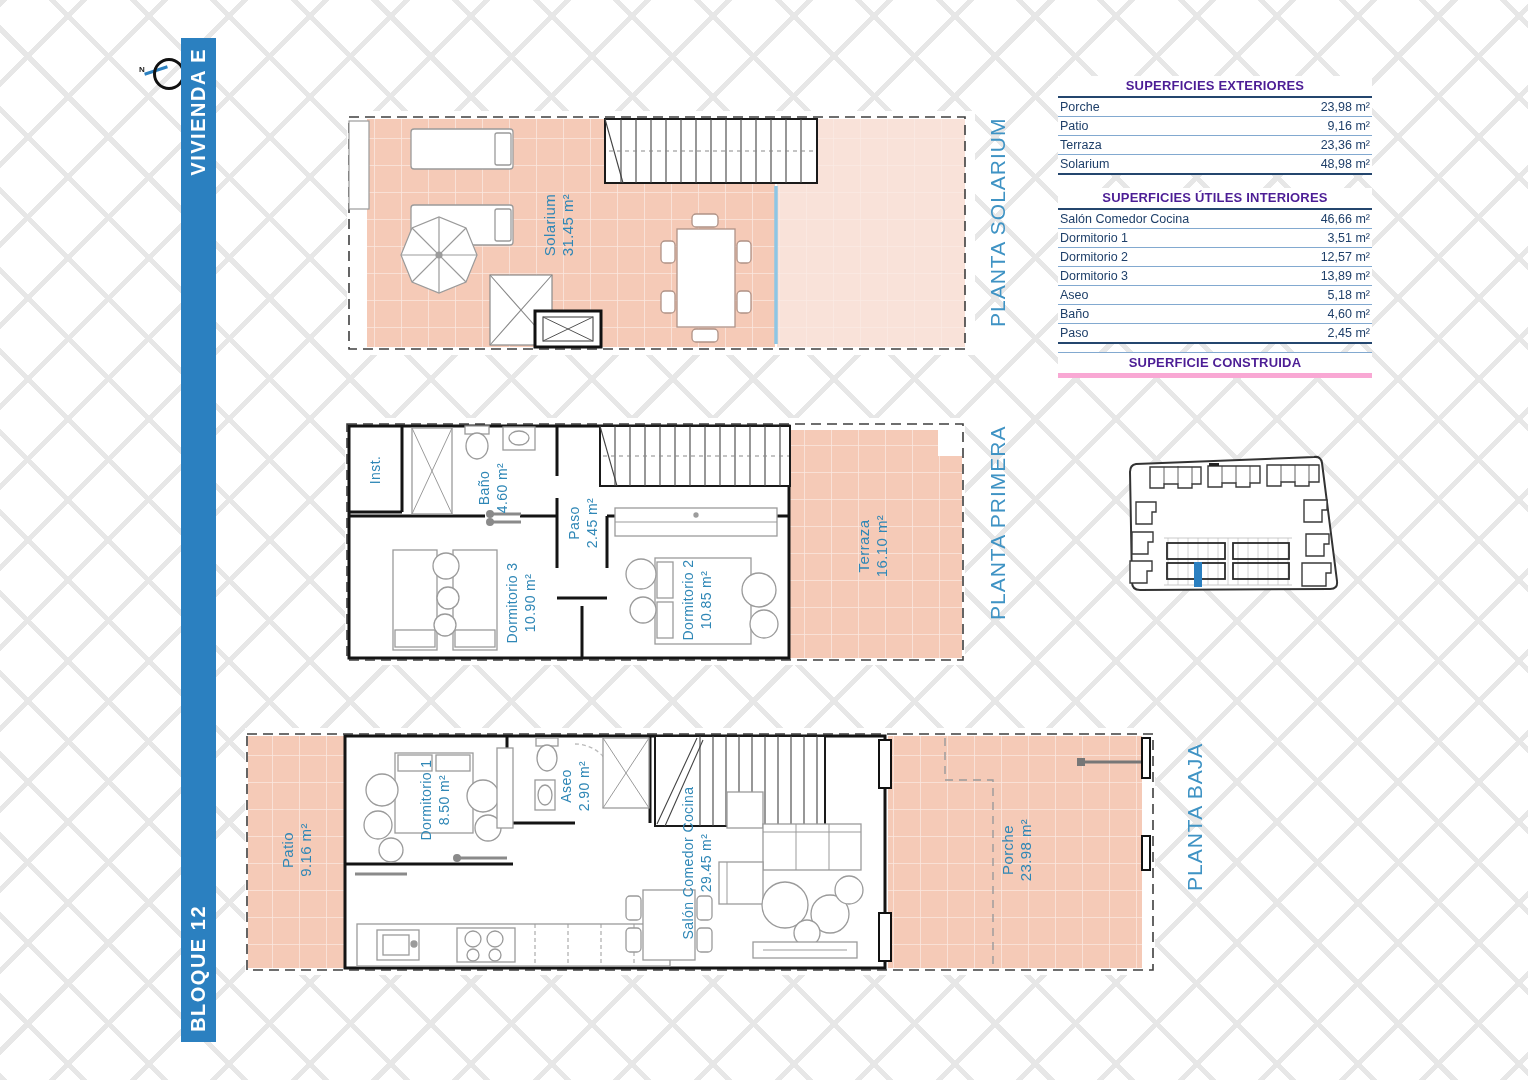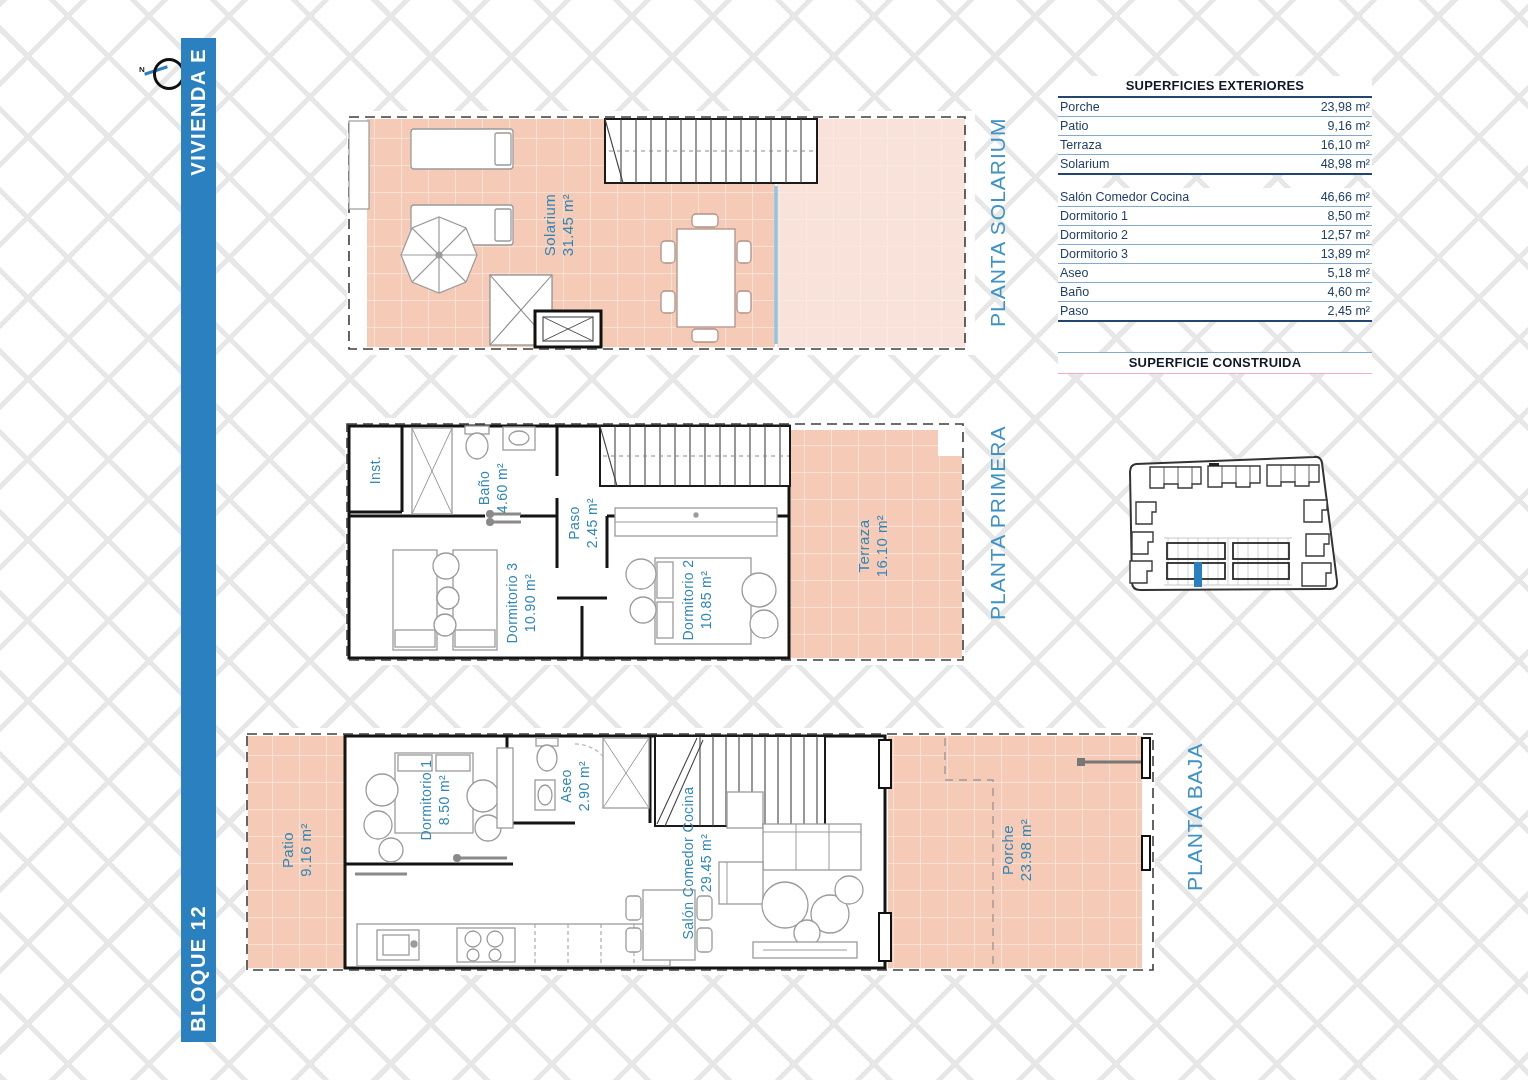--- a/index.html
+++ b/index.html
@@ -41,28 +41,28 @@
   .compass .nlabel{position:absolute;left:0;top:9px;font-size:8px;color:#222;font-weight:bold;}
   
   svg.plan{position:absolute;}
   svg text{font-family:"Liberation Sans",sans-serif;}
   .roomtxt{fill:#2f87b6;font-size:14px;text-anchor:middle;letter-spacing:.4px;}
   .roomtxt.big{font-size:15px;}
   
   .stable{left:1058px;width:314px;background:#fff;color:#1e3f69;}
   .stable .ttitle{
     text-align:center;font-weight:bold;font-size:13px;letter-spacing:.2px;
-    padding:2px 0 3px;border-bottom:2.5px solid #24466e;color:#0f172a;
+    padding:2px 0 3px;border-bottom:2.5px solid #24466e;color:#4c1d95;
   }
   .trow{display:flex;justify-content:space-between;align-items:center;
     border-bottom:1px solid #82a9d0;padding:1px 2px;height:16px;font-size:12.5px;}
   .trow:last-child{border-bottom:2.5px solid #24466e;}
   .tl{white-space:nowrap;}
   .tv{white-space:nowrap;text-align:right;}
-  .t3 .ttitle{border-top:1px solid #82a9d0;border-bottom:1px solid #f9a8d4;}
+  .t3 .ttitle{border-top:1px solid #82a9d0;border-bottom:5px solid #f9a8d4;}
   .t3 .trow{border-bottom:4px double #24466e;}
 </style>
 </head>
 <body>
 
 <div class="lattice"></div>
 
 <div class="abs compass">
   <span class="nlabel">N</span>
   <span class="needle"></span>
@@ -339,36 +339,37 @@
   <div class="trow">
     <span class="tl">Porche</span>
     <span class="tv">23,98 m²</span>
   </div>
   <div class="trow">
     <span class="tl">Patio</span>
     <span class="tv">9,16 m²</span>
   </div>
   <div class="trow">
     <span class="tl">Terraza</span>
-    <span class="tv">16,10 m²</span>
+    <span class="tv">23,36 m²</span>
   </div>
   <div class="trow">
     <span class="tl">Solarium</span>
     <span class="tv">48,98 m²</span>
   </div>
 </div>
 
 <div class="abs stable" style="top:188px">
+  <div class="ttitle">SUPERFICIES ÚTILES INTERIORES</div>
   <div class="trow">
     <span class="tl">Salón Comedor Cocina</span>
     <span class="tv">46,66 m²</span>
   </div>
   <div class="trow">
     <span class="tl">Dormitorio 1</span>
-    <span class="tv">8,50 m²</span>
+    <span class="tv">3,51 m²</span>
   </div>
   <div class="trow">
     <span class="tl">Dormitorio 2</span>
     <span class="tv">12,57 m²</span>
   </div>
   <div class="trow">
     <span class="tl">Dormitorio 3</span>
     <span class="tv">13,89 m²</span>
   </div>
   <div class="trow">

